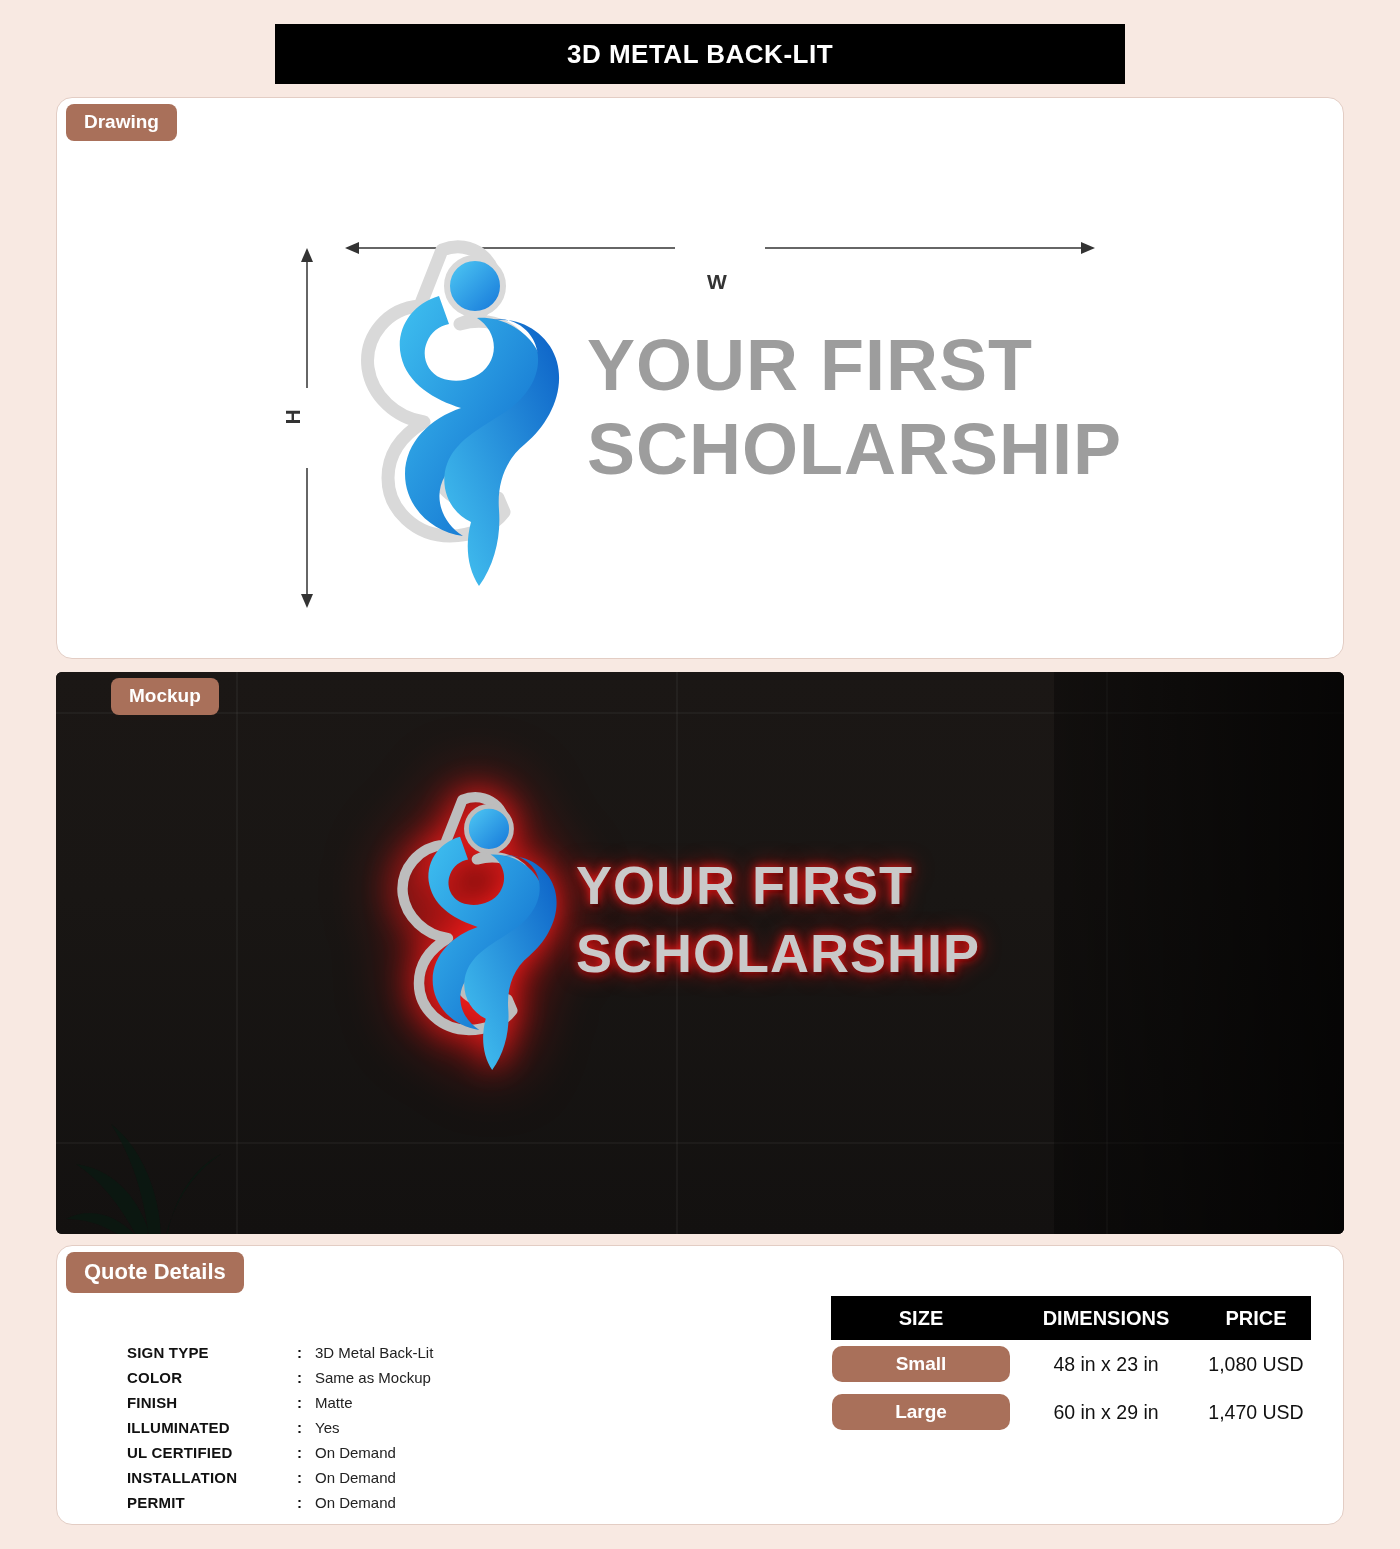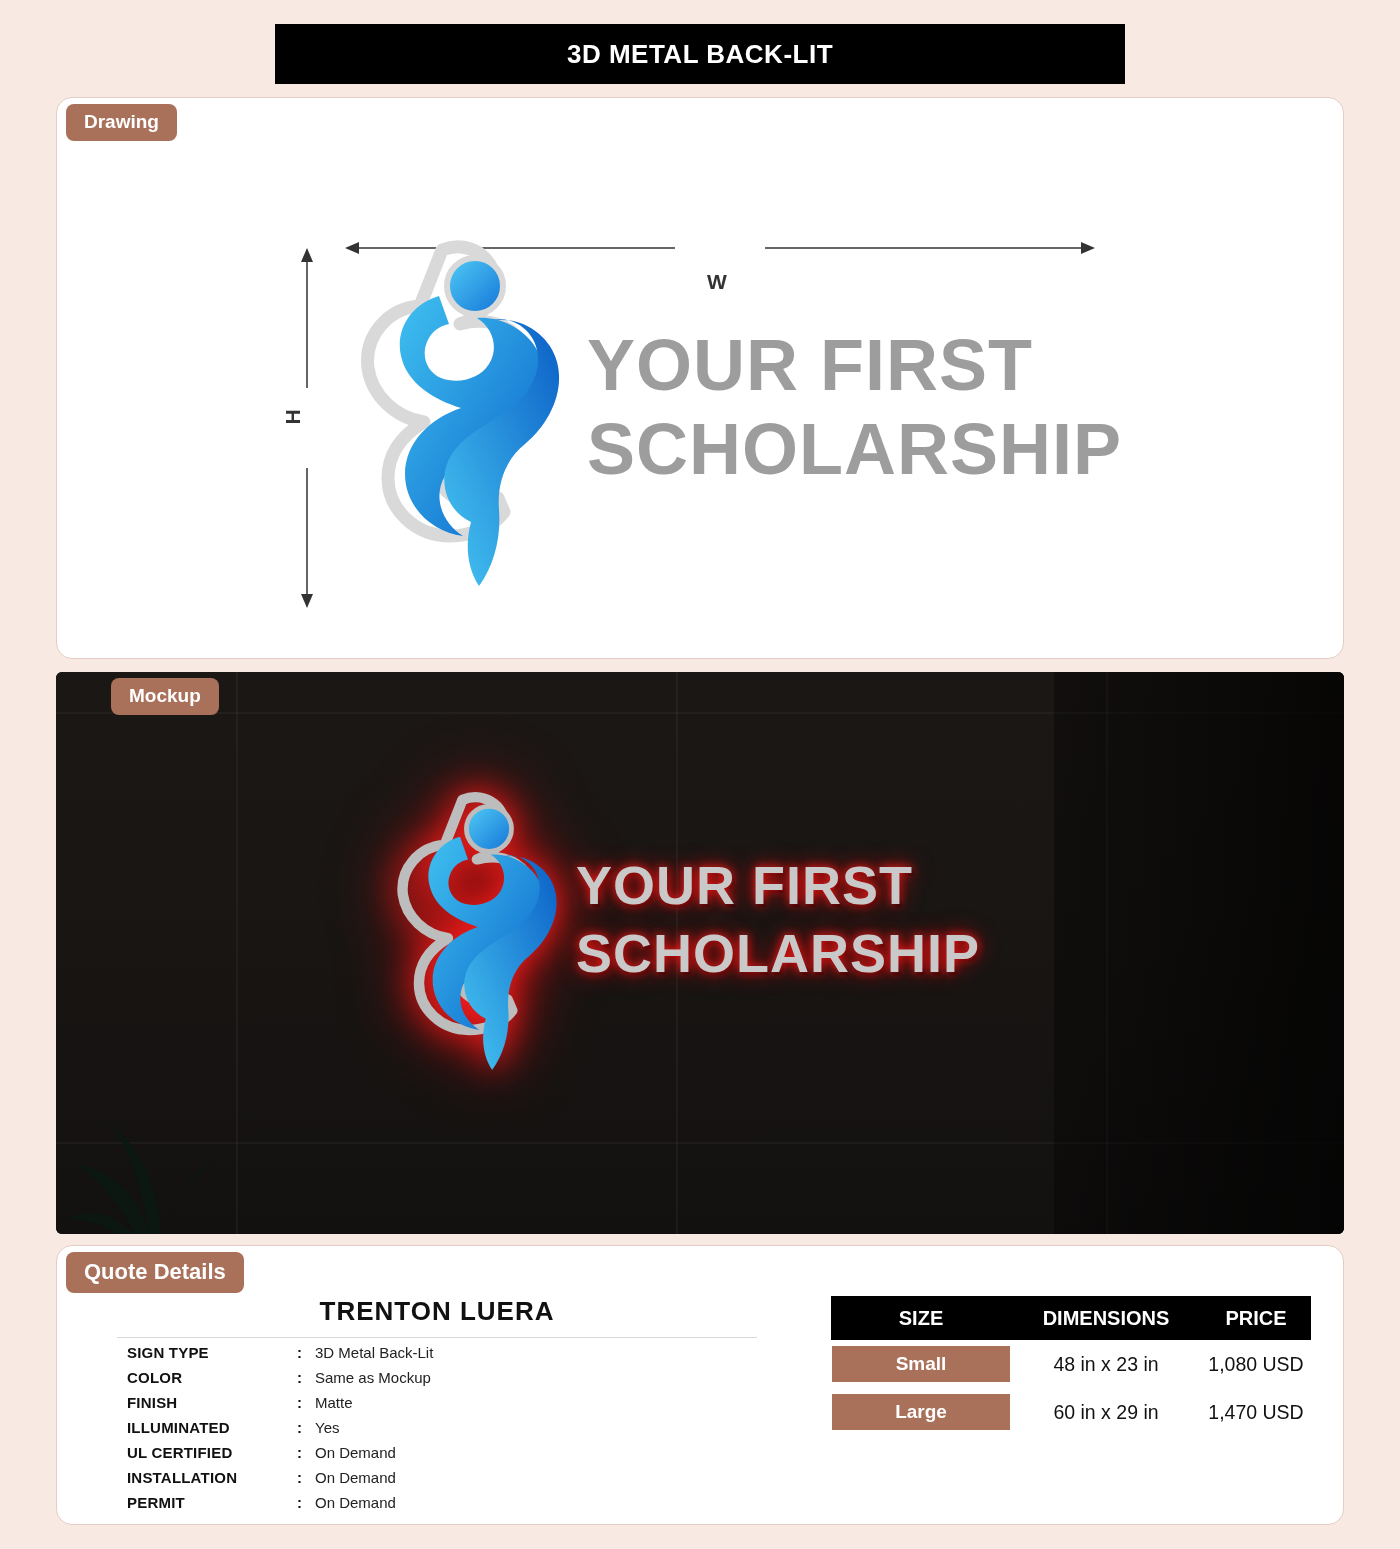--- a/index.html
+++ b/index.html
@@ -221,21 +221,21 @@
   }
   .c-size { width: 180px; display: flex; justify-content: center; }
   .c-dim  { width: 190px; text-align: center; }
   .c-price{ width: 110px; text-align: center; }
   .pt-head .c-size { justify-content: center; }
   .size-pill {
     background: #a9705a;
     color: #fff;
     font-weight: bold;
     font-size: 19px;
-    border-radius: 0;
+    border-radius: 10px;
     padding: 7px 0;
     width: 178px;
     text-align: center;
   }
   .pt-row .c-dim, .pt-row .c-price {
     font-weight: normal;
     font-size: 19.5px;
     color: #111;
   }
 </style>
@@ -354,21 +354,20 @@
 
     <div class="mock-text">
       <div>YOUR FIRST</div>
       <div>SCHOLARSHIP</div>
     </div>
   </div>
 
   <div class="tab-label" id="quote-tab">Quote Details</div>
   <div class="card" id="quote-card">
 
-    <div class="client-name">TRENTON LUERA</div>
 
     <div class="spec-list">
       <div class="spec-row">
         <span class="spec-key">SIGN TYPE</span>
         <span class="spec-colon">:</span>
         <span class="spec-val">3D Metal Back-Lit</span>
       </div>
       <div class="spec-row">
         <span class="spec-key">COLOR</span>
         <span class="spec-colon">:</span>

